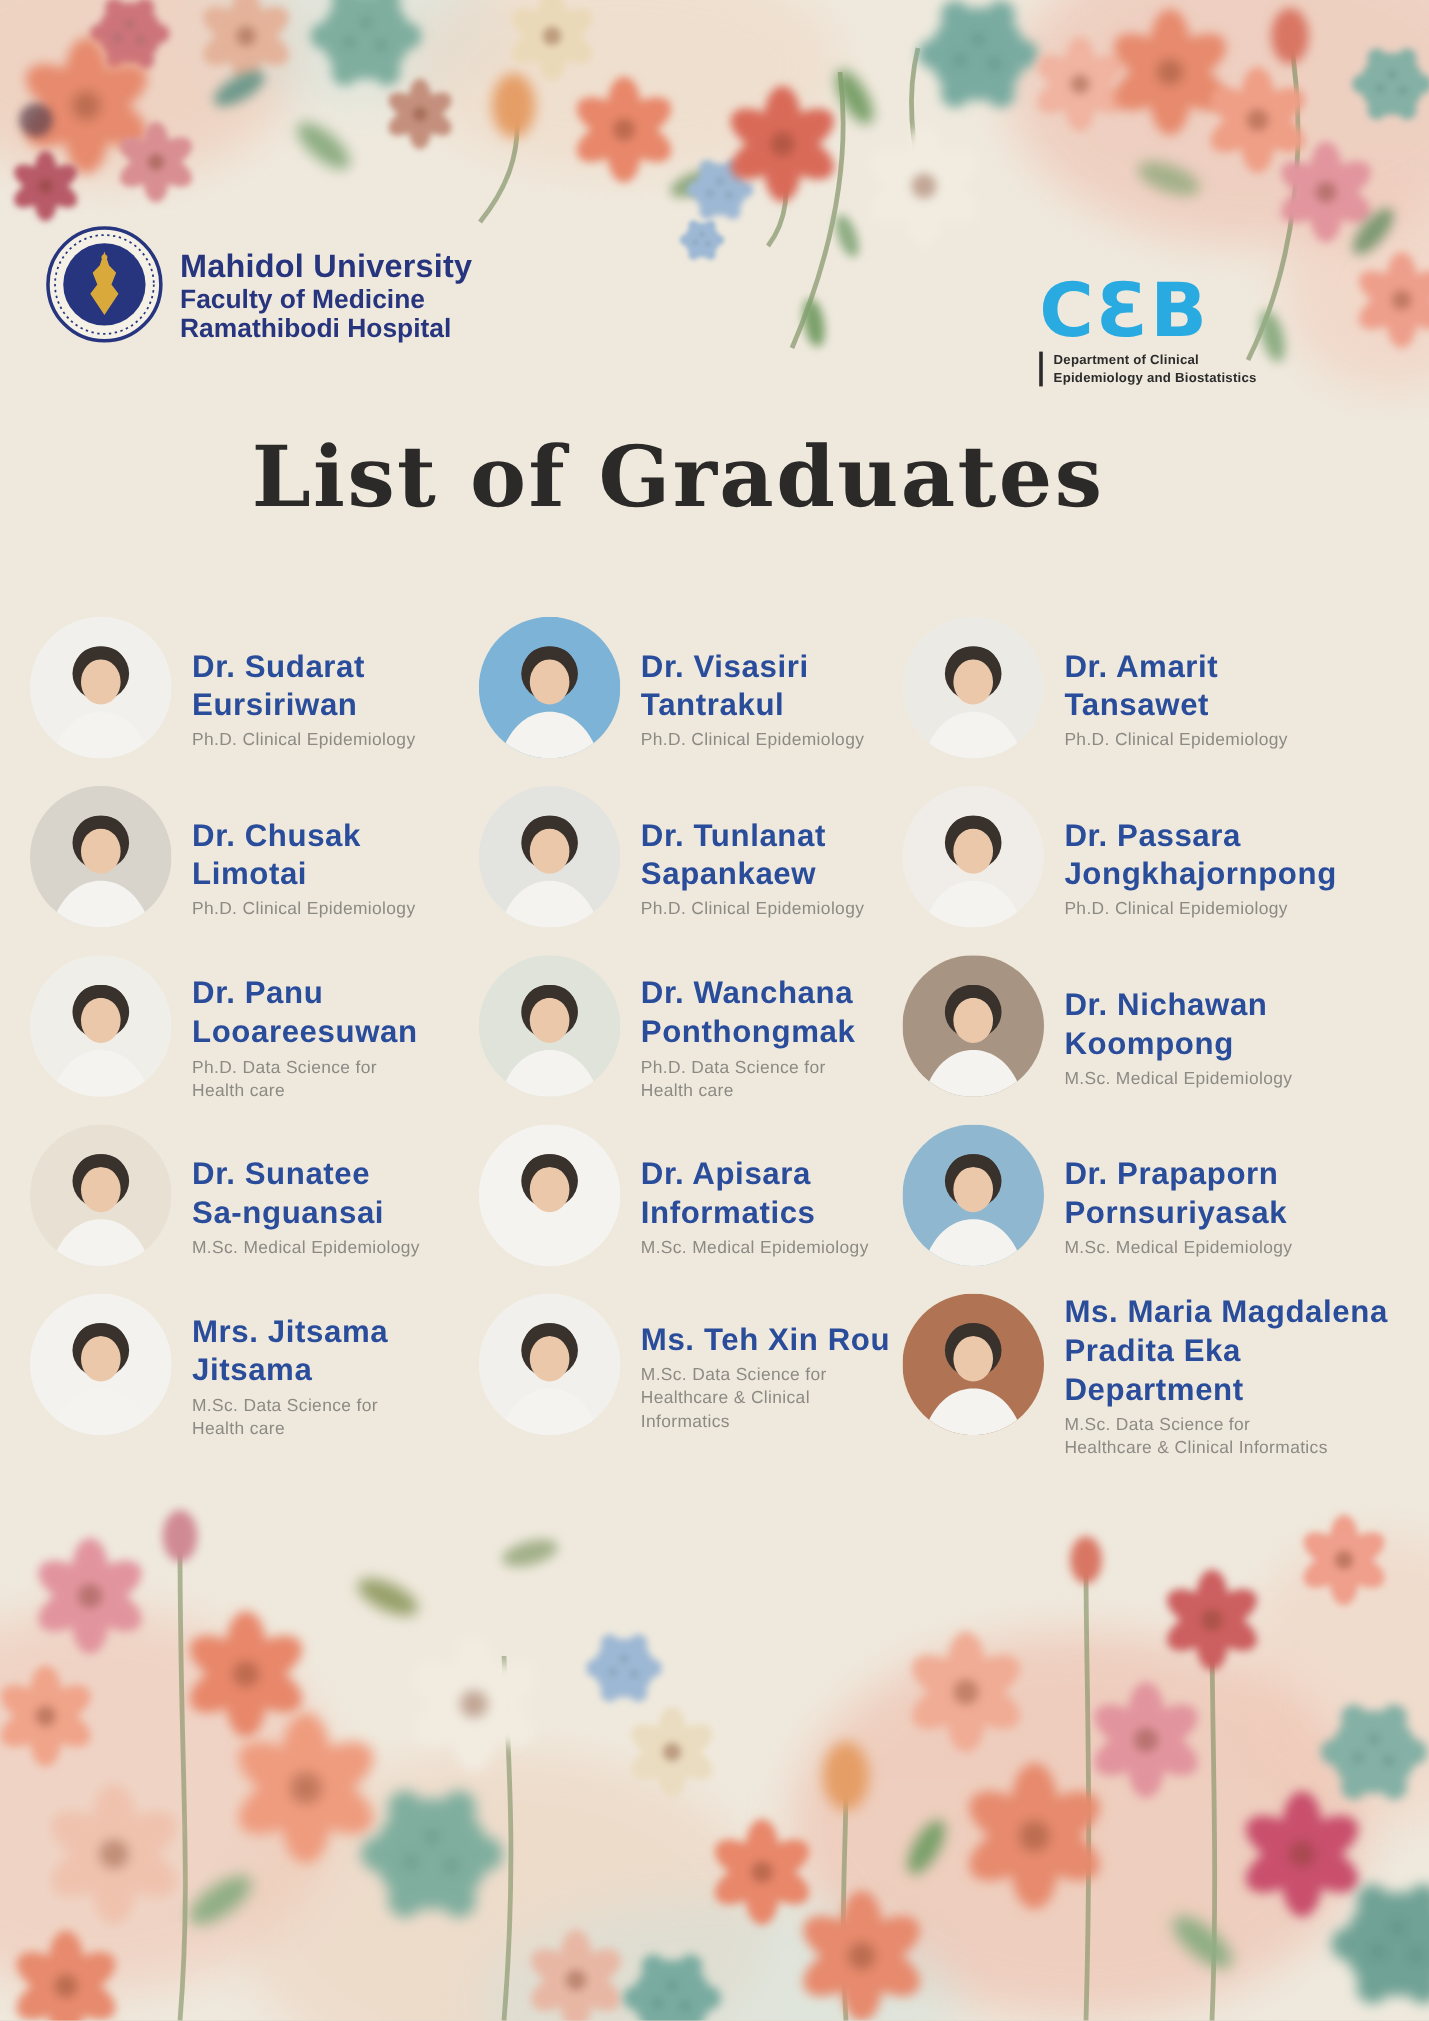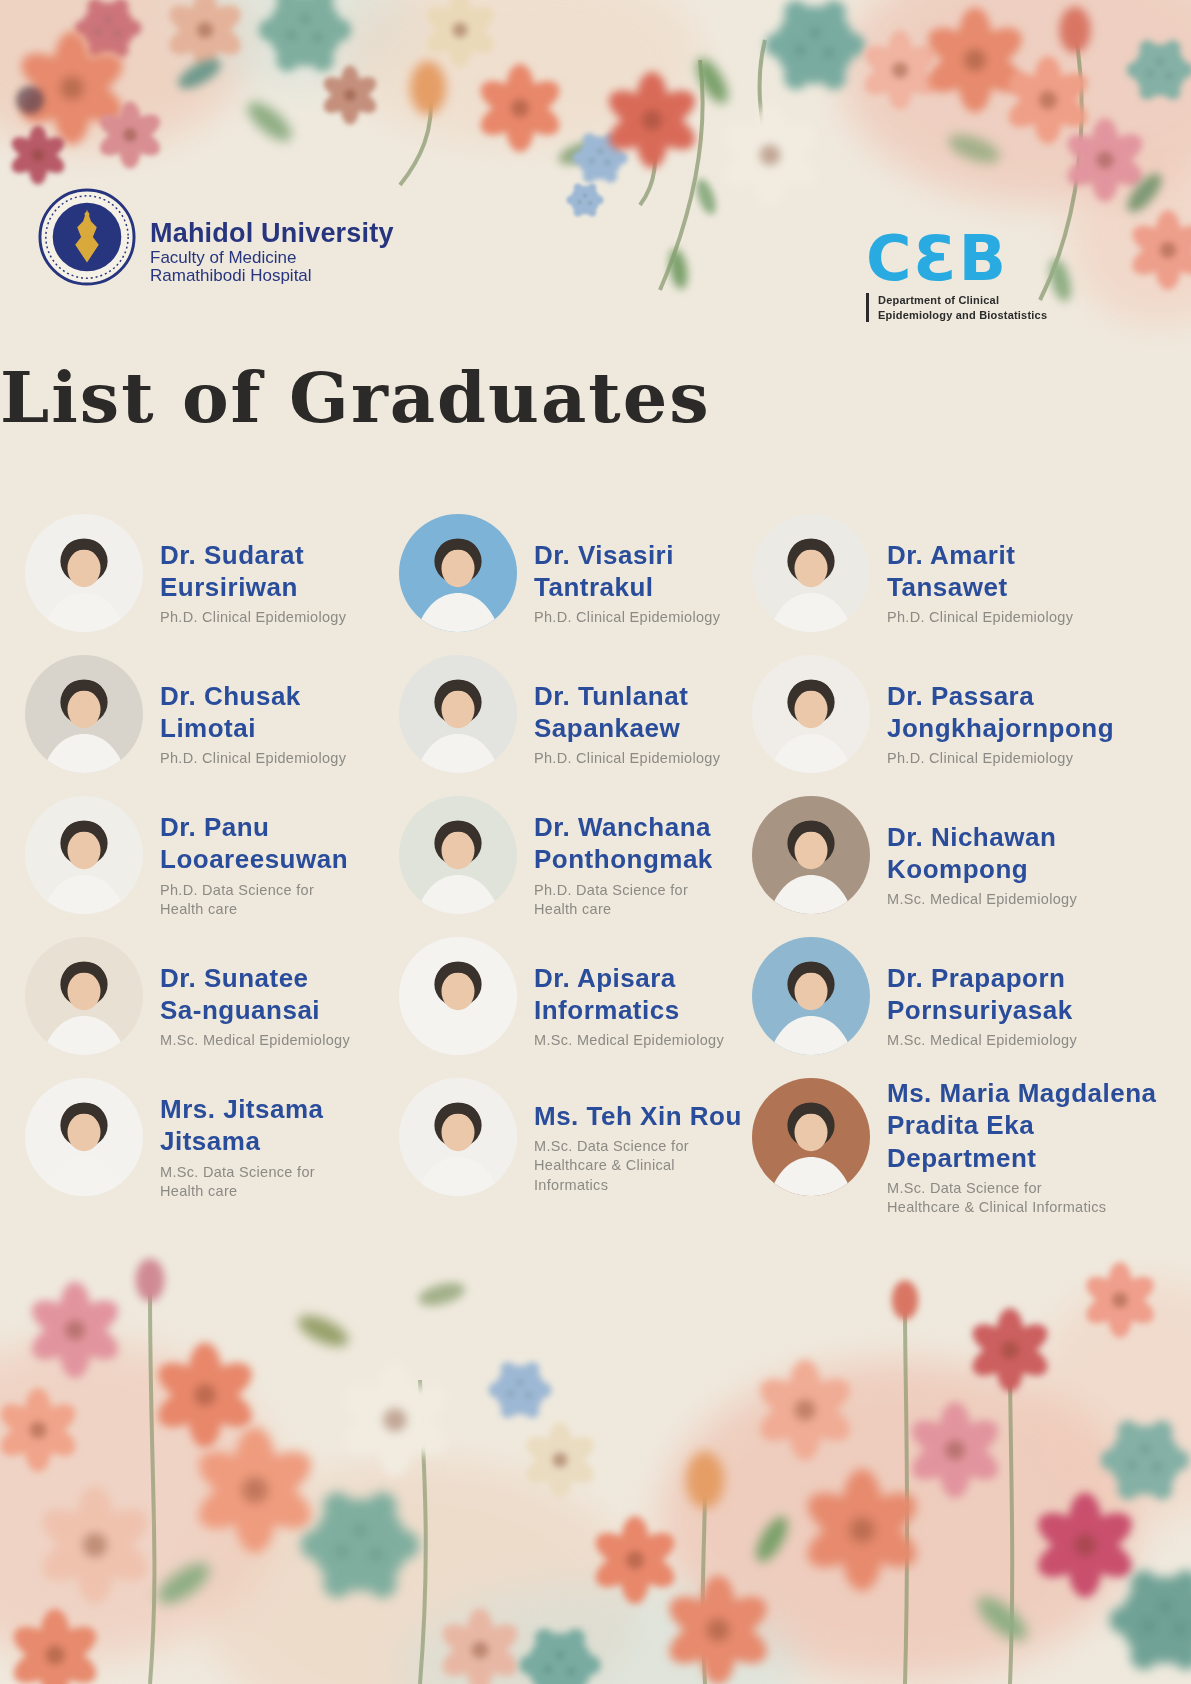--- a/index.html
+++ b/index.html
@@ -9,36 +9,36 @@
     font-family:"Liberation Sans",sans-serif;
   }
   .florals{position:absolute;inset:0;pointer-events:none;}
   .content{position:absolute;inset:0;}
 
   
   .mahidol{position:absolute;left:38px;top:188px;display:flex;align-items:flex-end;gap:14px;}
   .mahidol-seal{width:98px;height:98px;flex:0 0 98px;}
   .mahidol-text{padding-top:2px;}
   .mahidol-text .uni{font-size:27px;font-weight:700;color:var(--mahidol-navy,#27357f);letter-spacing:.2px;}
-  .mahidol-text .sub{font-size:17px;font-weight:400;color:var(--mahidol-navy,#27357f);line-height:1.1;}
+  .mahidol-text .sub{font-size:22px;font-weight:700;color:var(--mahidol-navy,#27357f);line-height:1.1;}
 
   .ceb{position:absolute;left:866px;top:186px;margin-top:42px;}
   .ceb-logo{
     font-family:"DejaVu Sans","Liberation Sans",sans-serif;
     font-size:62px;font-weight:800;color:var(--ceb-blue,#29abe2);
     letter-spacing:2px;line-height:1.0;
   }
   .ceb-dept{
     margin-top:3px;border-left:3px solid #2b2b2b;padding-left:9px;
     font-size:11px;color:#2b2b2b;line-height:1.32;letter-spacing:.2px;font-weight:600;
   }
 
   
   .title{
-    position:absolute;top:356px;left:0;width:1130px;text-align:left;
+    position:absolute;top:356px;left:0;width:1130px;text-align:center;
     font-family:"DejaVu Serif","Liberation Serif",serif;
     font-size:70px;font-weight:700;color:var(--title-text,#2b2a28);letter-spacing:2px;
   }
 
   
   .grid{
     position:absolute;left:25px;top:502px;
     display:grid;grid-template-columns:374px 353px 414px;grid-auto-rows:141px;
   }
   .grad-card{display:flex;align-items:center;gap:17px;}

